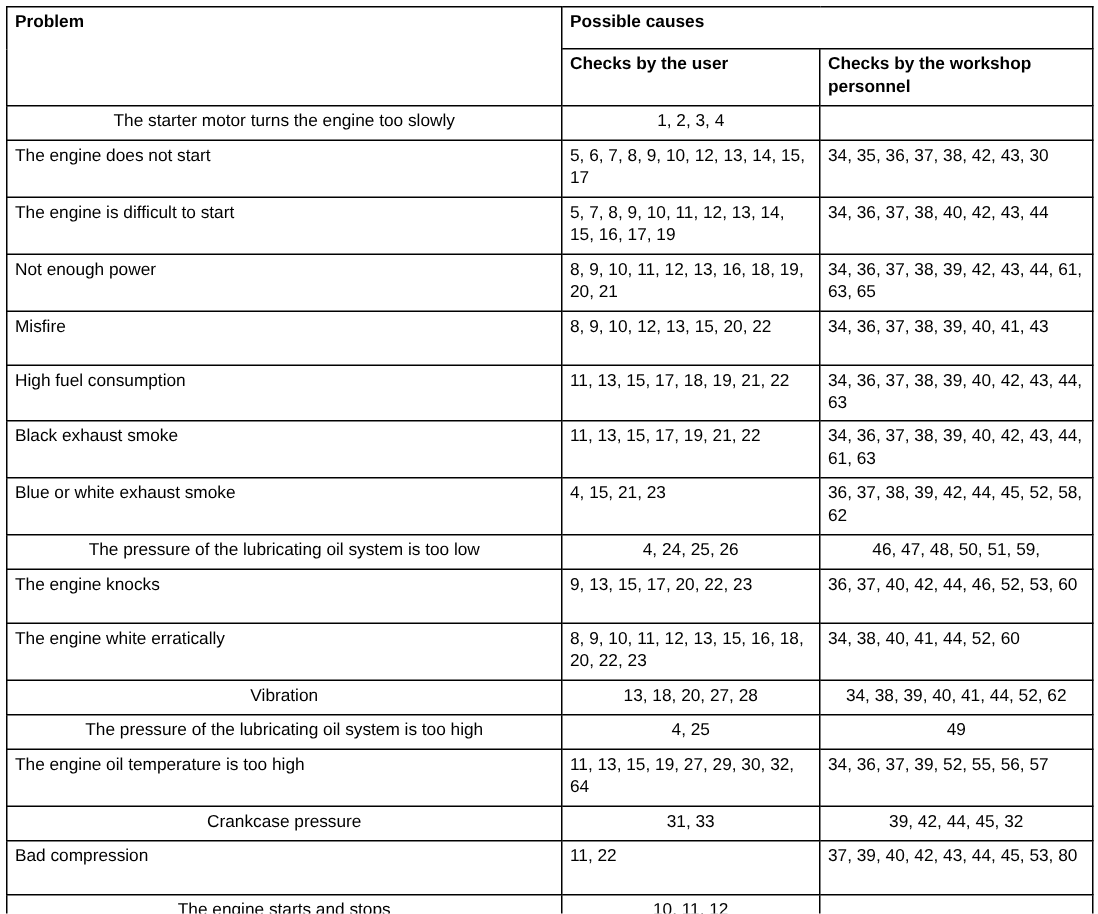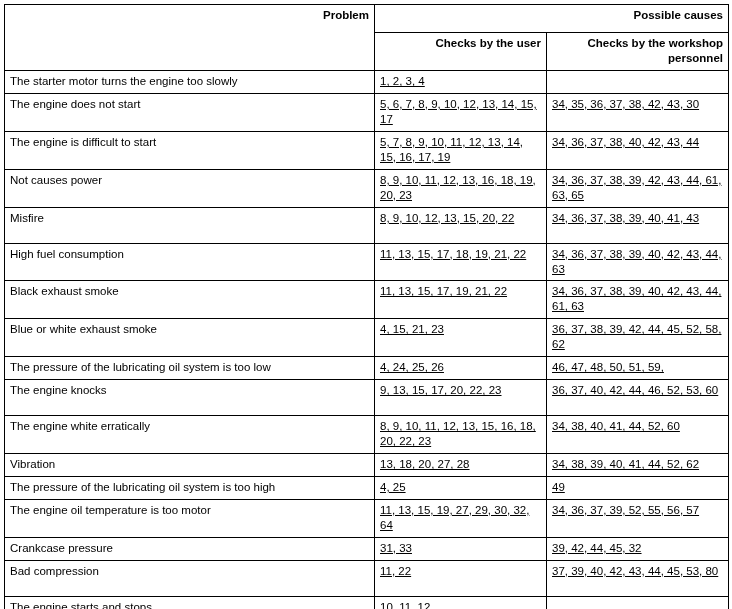--- a/index.html
+++ b/index.html
@@ -31,43 +31,42 @@
   table.fault-table col.col-workshop { width: 182px; }
   table.fault-table th,
   table.fault-table td {
     border: 1px solid #000000;
     vertical-align: top;
     font-size: 11.5px;
     line-height: 1.30;
     padding: 3px 5px 4px 5px;
   }
   table.fault-table th {
-    text-align: right;
+    text-align: left;
     font-weight: bold;
   }
   th.head-problem {
     vertical-align: middle;
   }
   th.head-possible {
     height: 20px;
     vertical-align: middle;
   }
   th.head-user, th.head-workshop {
     vertical-align: middle;
     height: 30px;
   }
   td.problem-cell {
     text-align: left;
   }
   td.cause-cell {
     text-align: left;
-    text-decoration: underline;
   }
   
-  tr.r-single td { height: 14px; }
+  tr.r-single td { height: 14px; text-align: center; }
   tr.r-double td { height: 28px; }
 </style>
 </head>
 <body>
 
 <div class="page">
   <table class="fault-table">
     <colgroup>
       <col class="col-problem">
       <col class="col-user">
@@ -93,22 +92,22 @@
         <td class="problem-cell">The engine does not start</td>
         <td class="cause-cell">5, 6, 7, 8, 9, 10, 12, 13, 14, 15, 17</td>
         <td class="cause-cell">34, 35, 36, 37, 38, 42, 43, 30</td>
       </tr>
       <tr class="r-double">
         <td class="problem-cell">The engine is difficult to start</td>
         <td class="cause-cell">5, 7, 8, 9, 10, 11, 12, 13, 14, 15, 16, 17, 19</td>
         <td class="cause-cell">34, 36, 37, 38, 40, 42, 43, 44</td>
       </tr>
       <tr class="r-double">
-        <td class="problem-cell">Not causes power</td>
-        <td class="cause-cell">8, 9, 10, 11, 12, 13, 16, 18, 19, 20, 23</td>
+        <td class="problem-cell">Not enough power</td>
+        <td class="cause-cell">8, 9, 10, 11, 12, 13, 16, 18, 19, 20, 21</td>
         <td class="cause-cell">34, 36, 37, 38, 39, 42, 43, 44, 61, 63, 65</td>
       </tr>
       <tr class="r-double">
         <td class="problem-cell">Misfire</td>
         <td class="cause-cell">8, 9, 10, 12, 13, 15, 20, 22</td>
         <td class="cause-cell">34, 36, 37, 38, 39, 40, 41, 43</td>
       </tr>
       <tr class="r-double">
         <td class="problem-cell">High fuel consumption</td>
         <td class="cause-cell">11, 13, 15, 17, 18, 19, 21, 22</td>
@@ -143,21 +142,21 @@
         <td class="problem-cell">Vibration</td>
         <td class="cause-cell">13, 18, 20, 27, 28</td>
         <td class="cause-cell">34, 38, 39, 40, 41, 44, 52, 62</td>
       </tr>
       <tr class="r-single">
         <td class="problem-cell">The pressure of the lubricating oil system is too high</td>
         <td class="cause-cell">4, 25</td>
         <td class="cause-cell">49</td>
       </tr>
       <tr class="r-double">
-        <td class="problem-cell">The engine oil temperature is too motor</td>
+        <td class="problem-cell">The engine oil temperature is too high</td>
         <td class="cause-cell">11, 13, 15, 19, 27, 29, 30, 32, 64</td>
         <td class="cause-cell">34, 36, 37, 39, 52, 55, 56, 57</td>
       </tr>
       <tr class="r-single">
         <td class="problem-cell">Crankcase pressure</td>
         <td class="cause-cell">31, 33</td>
         <td class="cause-cell">39, 42, 44, 45, 32</td>
       </tr>
       <tr class="r-double">
         <td class="problem-cell">Bad compression</td>

